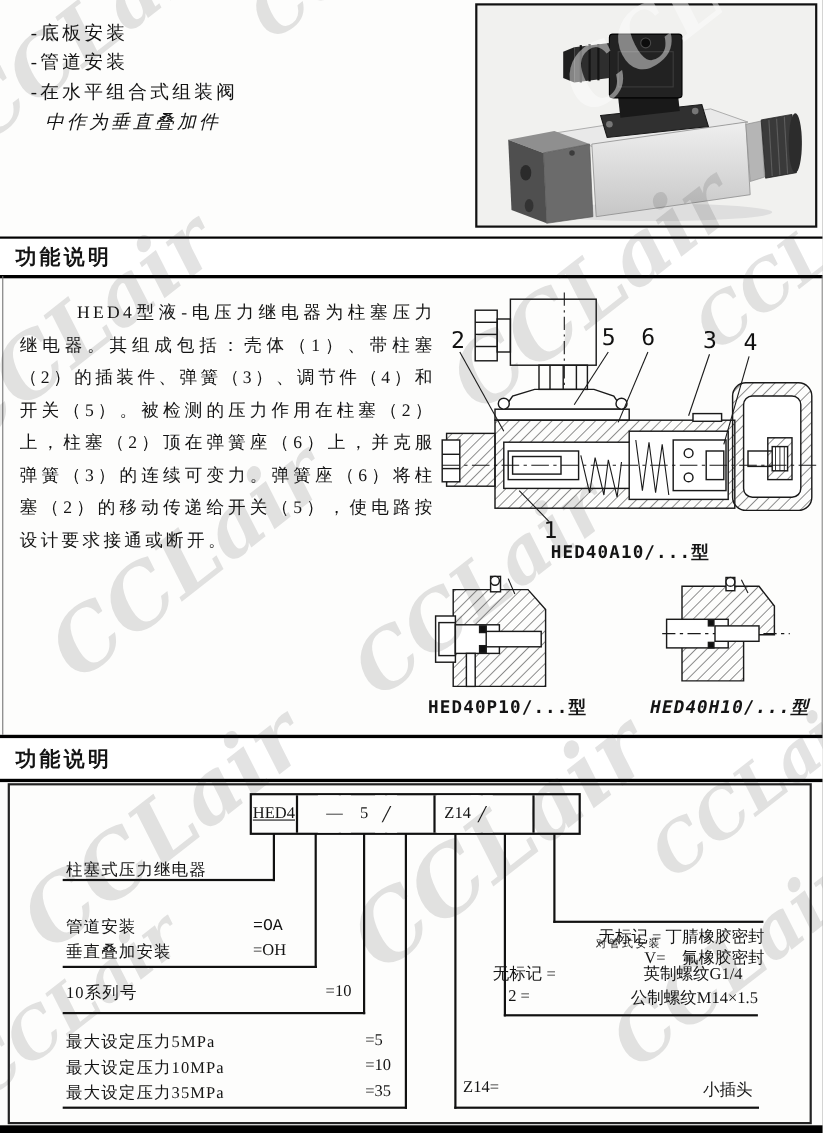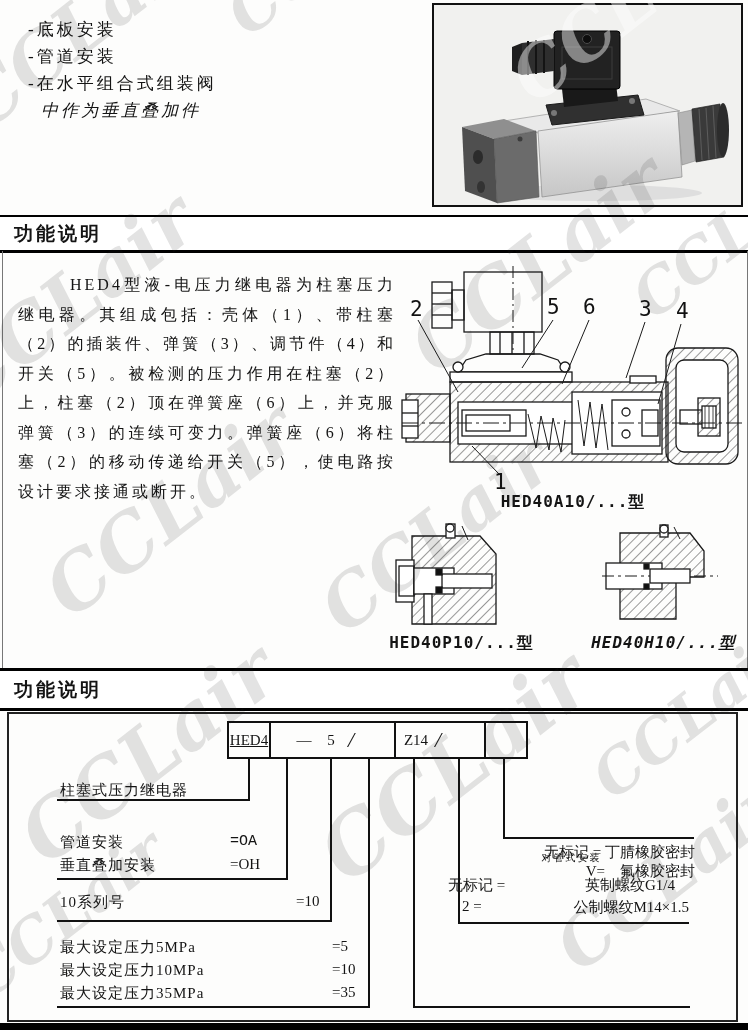--- a/index.html
+++ b/index.html
@@ -293,15 +293,19 @@
   <div class="pcenter">对管式安装</div>
   <div class="prow" style="left:448px;top:876px;width:227px;">
     <span>无标记 =</span>
     <span>英制螺纹G1/4</span>
   </div>
   <div class="prow" style="left:462px;top:898px;width:227px;">
     <span>2 =</span>
     <span>公制螺纹M14×1.5</span>
   </div>
 
+  <div class="prow" style="left:421px;top:981px;width:263px;">
+    <span>Z14=</span>
+    <span>小插头</span>
+  </div>
 
   <div class="bottom-bar"></div>
 </div>
 
 </body></html>

